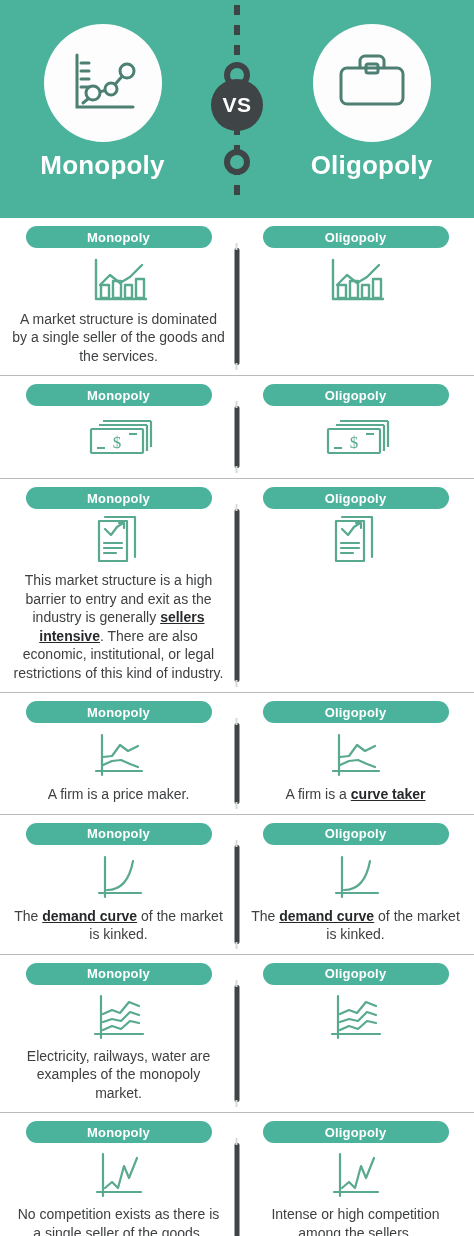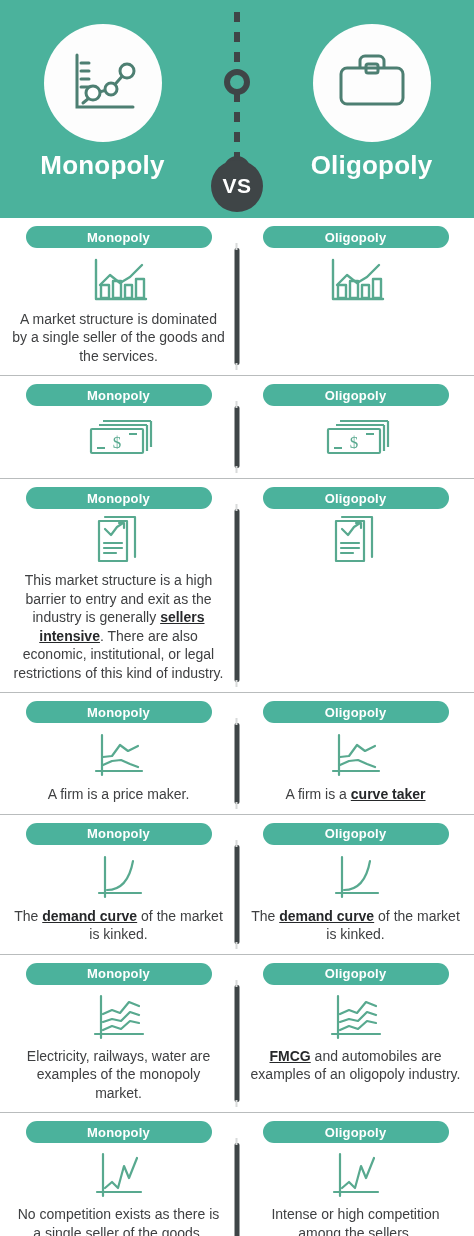--- a/index.html
+++ b/index.html
@@ -34,23 +34,23 @@
     margin-top:10px;
     color:#ffffff;
     font-size:26px;
     font-weight:bold;
     letter-spacing:.2px;
     line-height:1;
   }
 
   
   .vs-col{
-    position:absolute;left:50%;top:12px;transform:translateX(-50%);
+    position:absolute;left:50%;top:5px;transform:translateX(-50%);
     width:64px;height:200px;
-    display:flex;align-items:flex-end;justify-content:center;
+    display:flex;align-items:center;justify-content:center;
   }
   .vs-dash{
     position:absolute;left:50%;transform:translateX(-50%);
     width:6px;top:0;bottom:0;
     background:repeating-linear-gradient(to bottom,#3f4547 0 10px,rgba(0,0,0,0) 10px 20px);
   }
   .vs-ring{
     position:absolute;left:50%;transform:translateX(-50%);
     width:26px;height:26px;border-radius:50%;
     border:6px solid #3f4547;background:#4bb29c;
@@ -376,21 +376,20 @@
         <div class="icon-wrap">
           <svg width="60" height="52" viewBox="0 0 60 52">
             <g fill="none" stroke="#58a98f" stroke-width="2.2" stroke-linecap="round" stroke-linejoin="round">
               <path d="M12 4 V46 M6 42 H54"></path>
               <path d="M14 22 L23 18 L31 21 L40 10 L50 14"></path>
               <path d="M14 30 L23 27 L32 29 L41 20 L50 23"></path>
               <path d="M14 38 L23 34 L32 37 L41 29 L50 31"></path>
             </g>
           </svg>
         </div>
-        <div class="desc"><span></span><b>FMCG</b><span> and automobiles are examples of an oligopoly industry.</span></div>
       </div>
     </div>
 
     <div class="row" style="border-bottom:none;">
       <div class="divider"></div>
       <div class="col">
         <div class="pill">
             <span>Monopoly</span>
           </div>
         <div class="icon-wrap">

